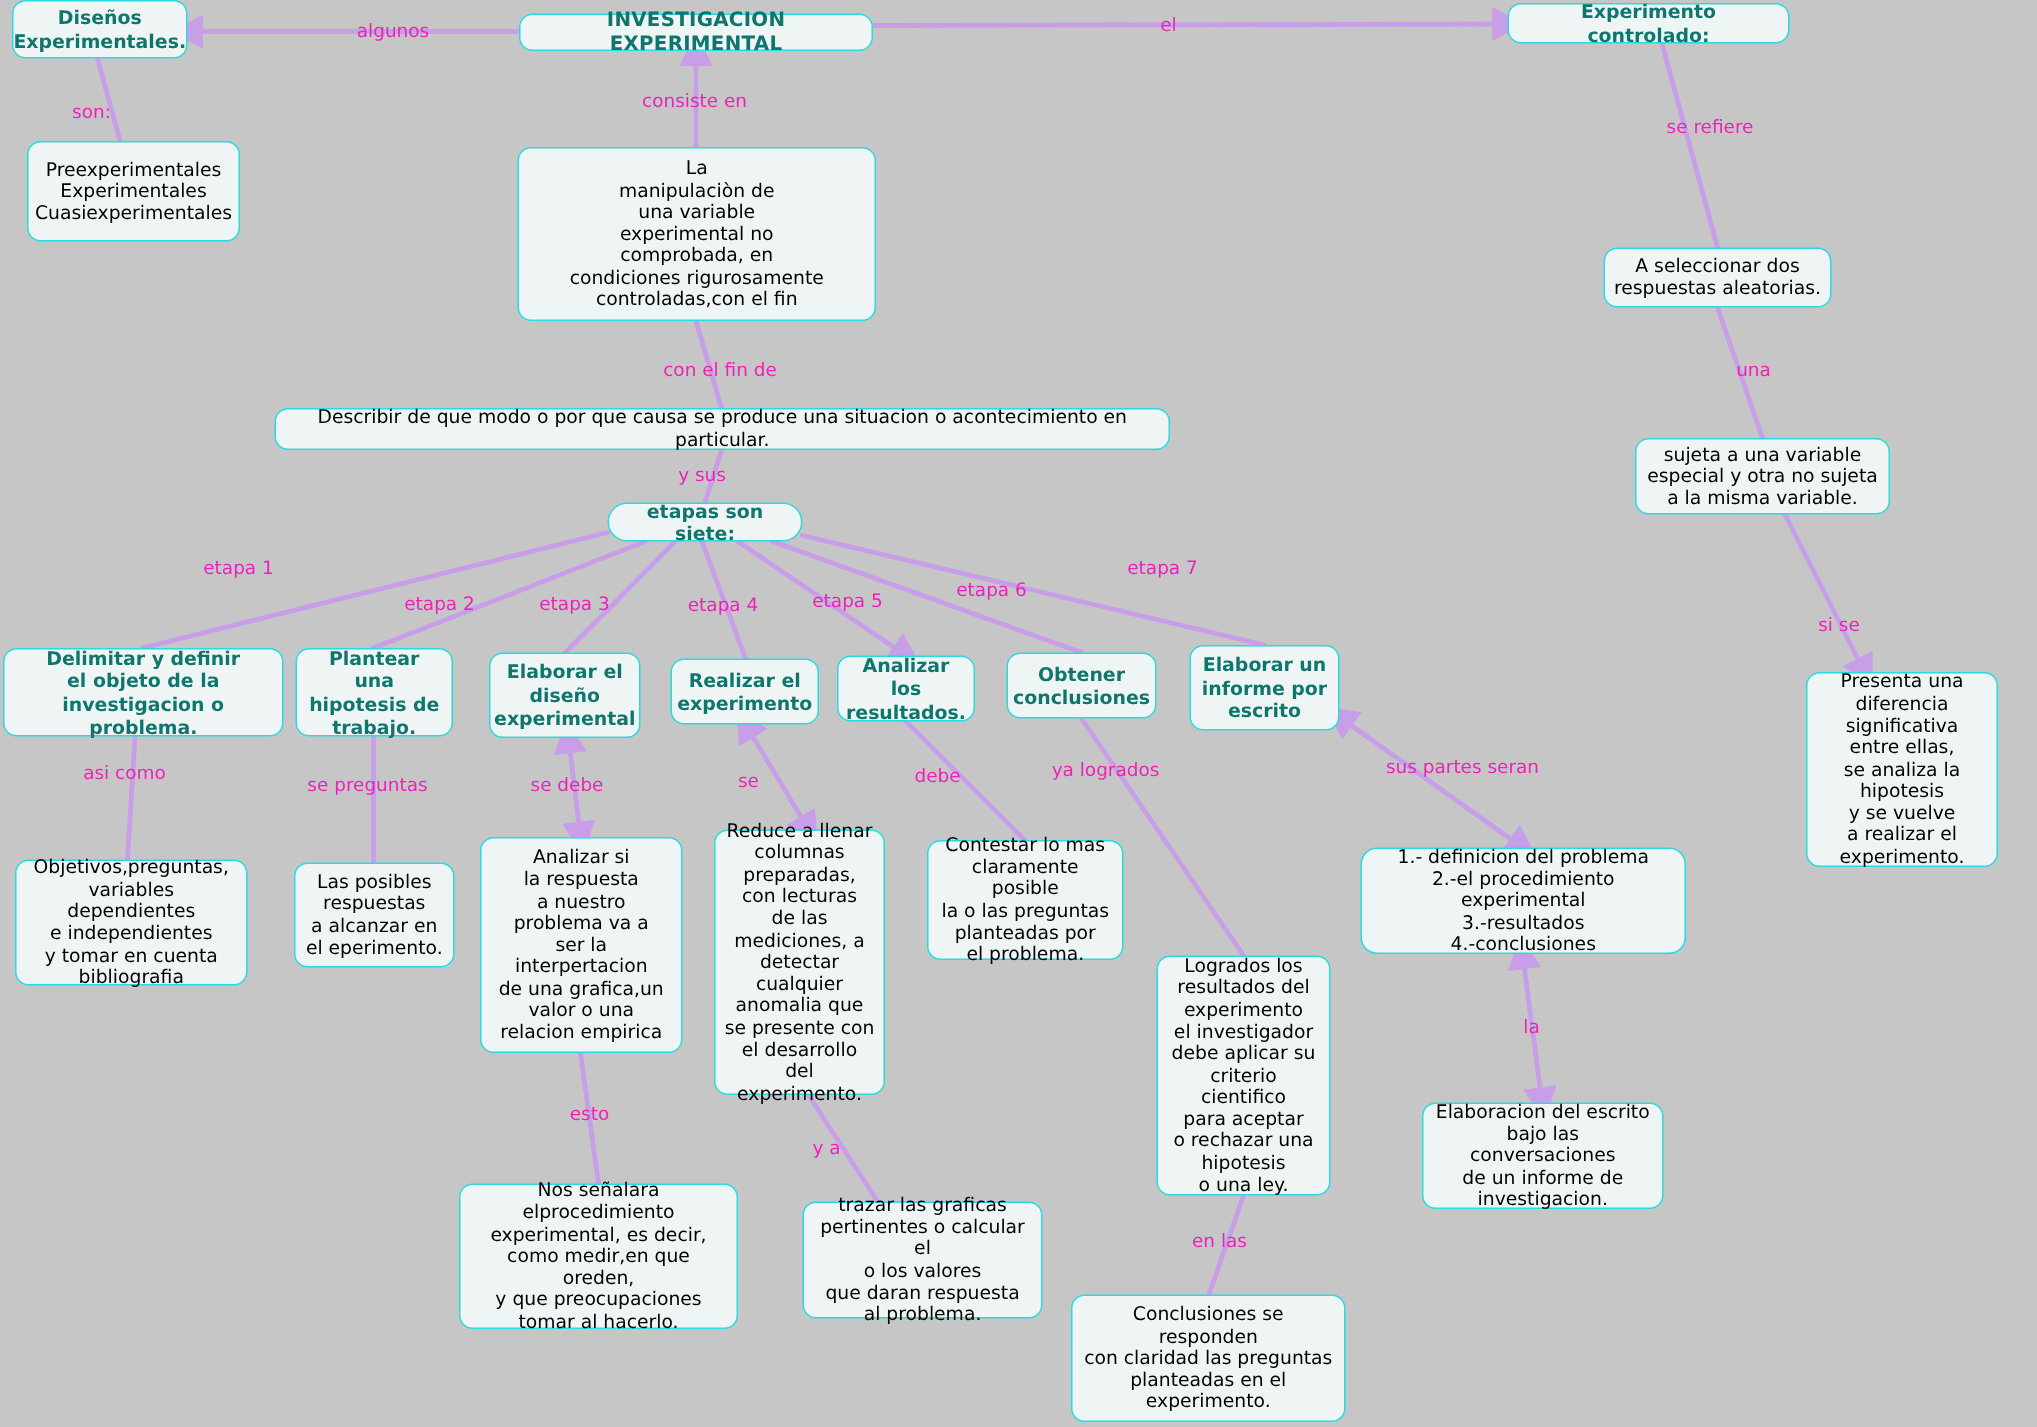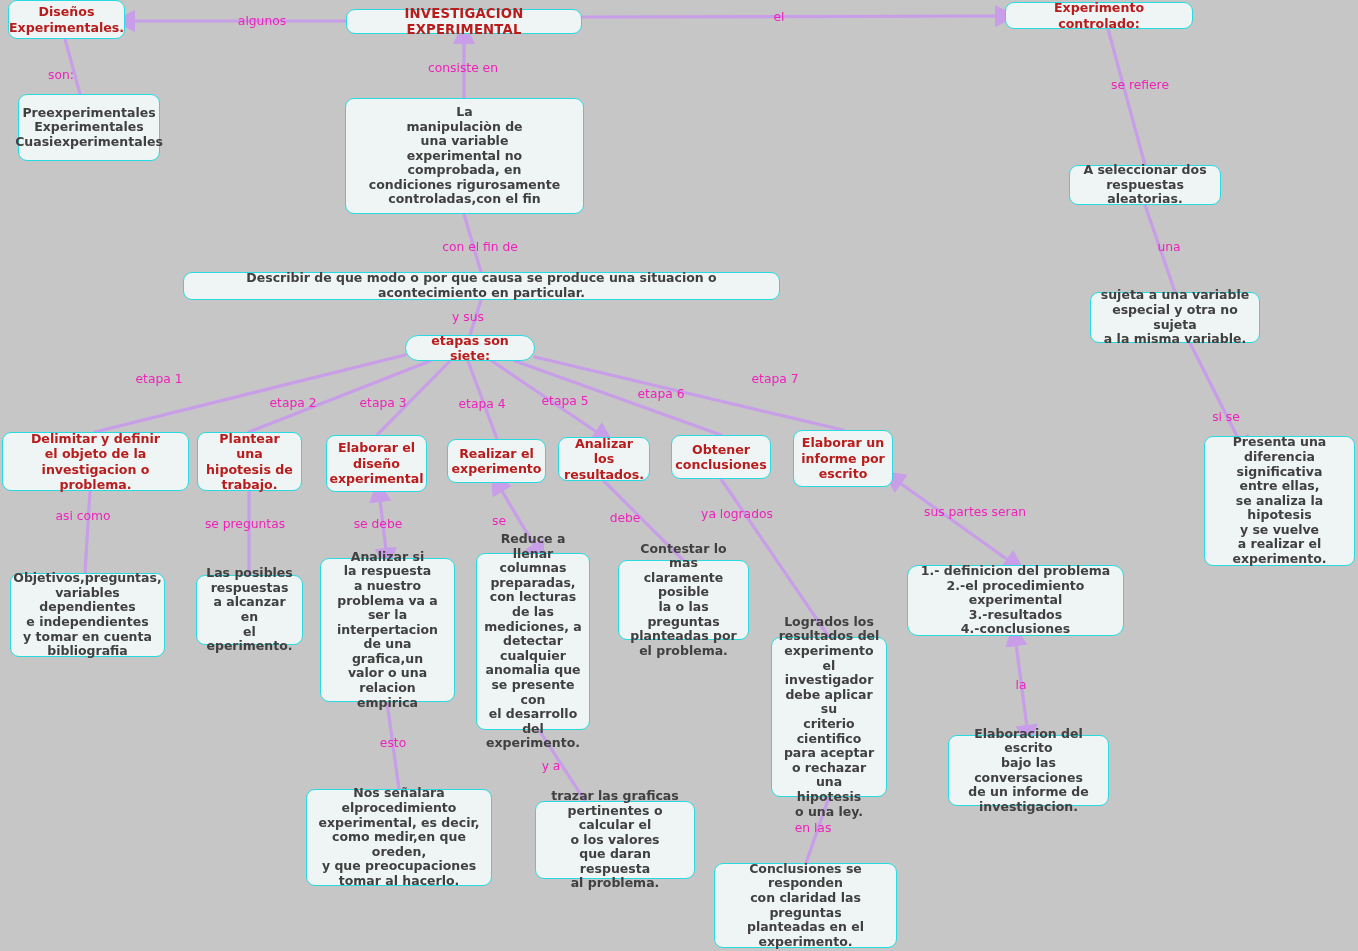--- a/index.html
+++ b/index.html
@@ -21,34 +21,33 @@
     width: 1358px;
     height: 951px;
     pointer-events: none;
   }
   .node {
     position: absolute;
     box-sizing: border-box;
     background: #eef5f4;
     border: 1.6px solid #28dbe0;
     border-radius: 9px;
-    color: #404040;
+    color: #000000;
     font-size: 12.5px;
     line-height: 14.6px;
     text-align: center;
     display: flex;
     align-items: center;
     justify-content: center;
     padding: 4px 6px;
     white-space: pre-line;
     z-index: 3;
-    font-weight: bold;
   }
   .node.concept {
-    color: #b91c1c;
+    color: #0f766e;
     font-weight: bold;
     font-size: 12.6px;
     line-height: 15.4px;
   }
   .node.title {
     font-size: 13.2px;
     letter-spacing: 0.2px;
   }
   .elabel {
     position: absolute;
@@ -119,21 +118,21 @@
 comprobada, en
 condiciones rigurosamente
 controladas,con el fin</div>
       <div class="node" style="left: 1069px; top: 165px; width: 152px; height: 40px;">A seleccionar dos
 respuestas aleatorias.</div>
       <div class="node" style="left: 183px; top: 272px; width: 597px; height: 28px;">Describir de que modo o por que causa se produce una situacion o acontecimiento en particular.</div>
       <div class="node" style="left: 1090px; top: 292px; width: 170px; height: 51px;">sujeta a una variable
 especial y otra no sujeta
 a la misma variable.</div>
       <div class="node concept" style="left: 405px; top: 335px; width: 130px; height: 26px; border-radius: 13px;">etapas son siete:</div>
-      <div class="node" style="left: 1204px; top: 436px; width: 151px; height: 130px;">Presenta una
+      <div class="node" style="left: 1204px; top: 448px; width: 128px; height: 130px;">Presenta una
 diferencia significativa
 entre ellas,
 se analiza la
 hipotesis
 y se vuelve
 a realizar el
 experimento.</div>
       <div class="node concept" style="left: 2px; top: 432px; width: 187px; height: 59px;">Delimitar y definir
 el objeto de la
 investigacion o problema.</div>

